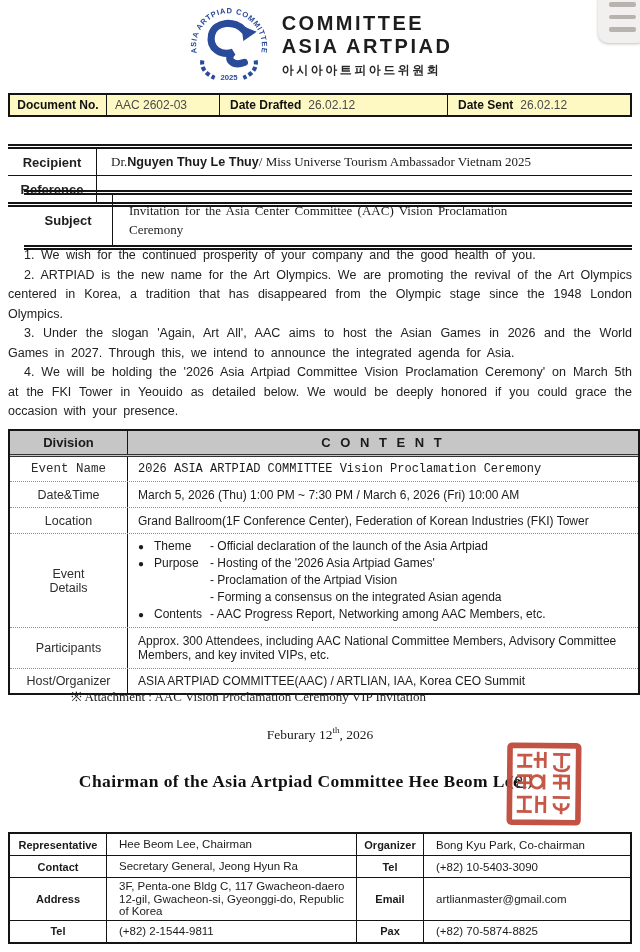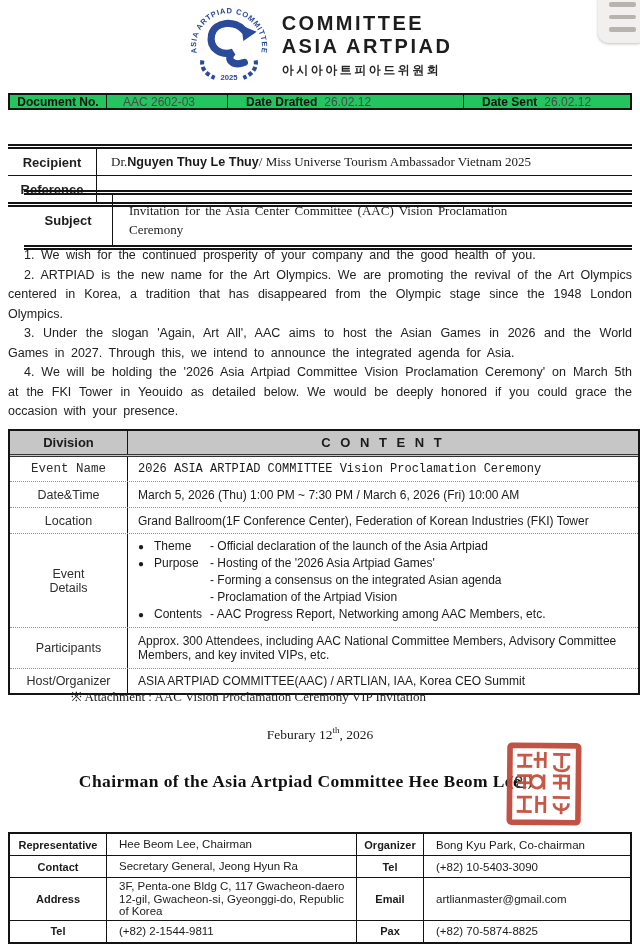--- a/index.html
+++ b/index.html
@@ -11,22 +11,22 @@
             border-radius:10px;box-shadow:0 1px 3px rgba(0,0,0,.25);z-index:5;padding-top:12px;box-sizing:border-box;}
   .menu-btn .bar{width:27px;height:4.5px;background:#b7b4b0;border-radius:2px;margin:0 auto 8px auto;}
 
   
   .header{position:absolute;top:4px;left:0;right:0;display:flex;justify-content:center;align-items:center;gap:12px;}
   .org-title{text-align:left;}
   .org-line{font-size:20px;font-weight:800;letter-spacing:2.5px;line-height:23px;color:#1d1d1d;}
   .org-korean{margin-top:4px;font-size:12px;font-weight:bold;letter-spacing:2.5px;color:#262626;}
 
   
-  .docmeta{position:absolute;left:8px;right:8px;top:93px;height:17px;border:2px solid #141414;
-           background:#22c55e;display:flex;align-items:stretch;font-size:12px;box-sizing:border-box;gap:8px;}
+  .docmeta{position:absolute;left:8px;right:8px;top:93px;height:24px;border:2px solid #141414;
+           background:#fef9c3;display:flex;align-items:stretch;font-size:12px;box-sizing:border-box;}
   .dm-cell{display:flex;align-items:center;border-right:1px solid #141414;}
   .dm-cell:last-child{border-right:none;}
   .dm-label{font-weight:bold;color:#111;}
   .dm-value{color:#4a4a4a;margin-left:7px;}
   .dm-c1{width:96px;justify-content:center;}
   .dm-c2{width:104px;padding-left:8px;color:#4a4a4a;}
   .dm-c3{width:217px;padding-left:10px;}
   .dm-c4{flex:1;padding-left:10px;}
 
   
@@ -183,26 +183,26 @@
           <span class="ed-text">- Official declaration of the launch of the Asia Artpiad</span>
         </div>
         <div class="ed-line">
           <span class="ed-bullet">●</span>
           <span class="ed-label">Purpose</span>
           <span class="ed-text">- Hosting of the '2026 Asia Artpiad Games'</span>
         </div>
         <div class="ed-line">
           <span class="ed-bullet"></span>
           <span class="ed-label"></span>
-          <span class="ed-text">- Forming a consensus on the integrated Asian agenda</span>
+          <span class="ed-text">- Proclamation of the Artpiad Vision</span>
         </div>
         <div class="ed-line">
           <span class="ed-bullet"></span>
           <span class="ed-label"></span>
-          <span class="ed-text">- Proclamation of the Artpiad Vision</span>
+          <span class="ed-text">- Forming a consensus on the integrated Asian agenda</span>
         </div>
         <div class="ed-line">
           <span class="ed-bullet">●</span>
           <span class="ed-label">Contents</span>
           <span class="ed-text">- AAC Progress Report, Networking among AAC Members, etc.</span>
         </div>
       </div>
     </div>
     <div class="ct-row r-part">
       <div class="ct-label">Participants</div>

